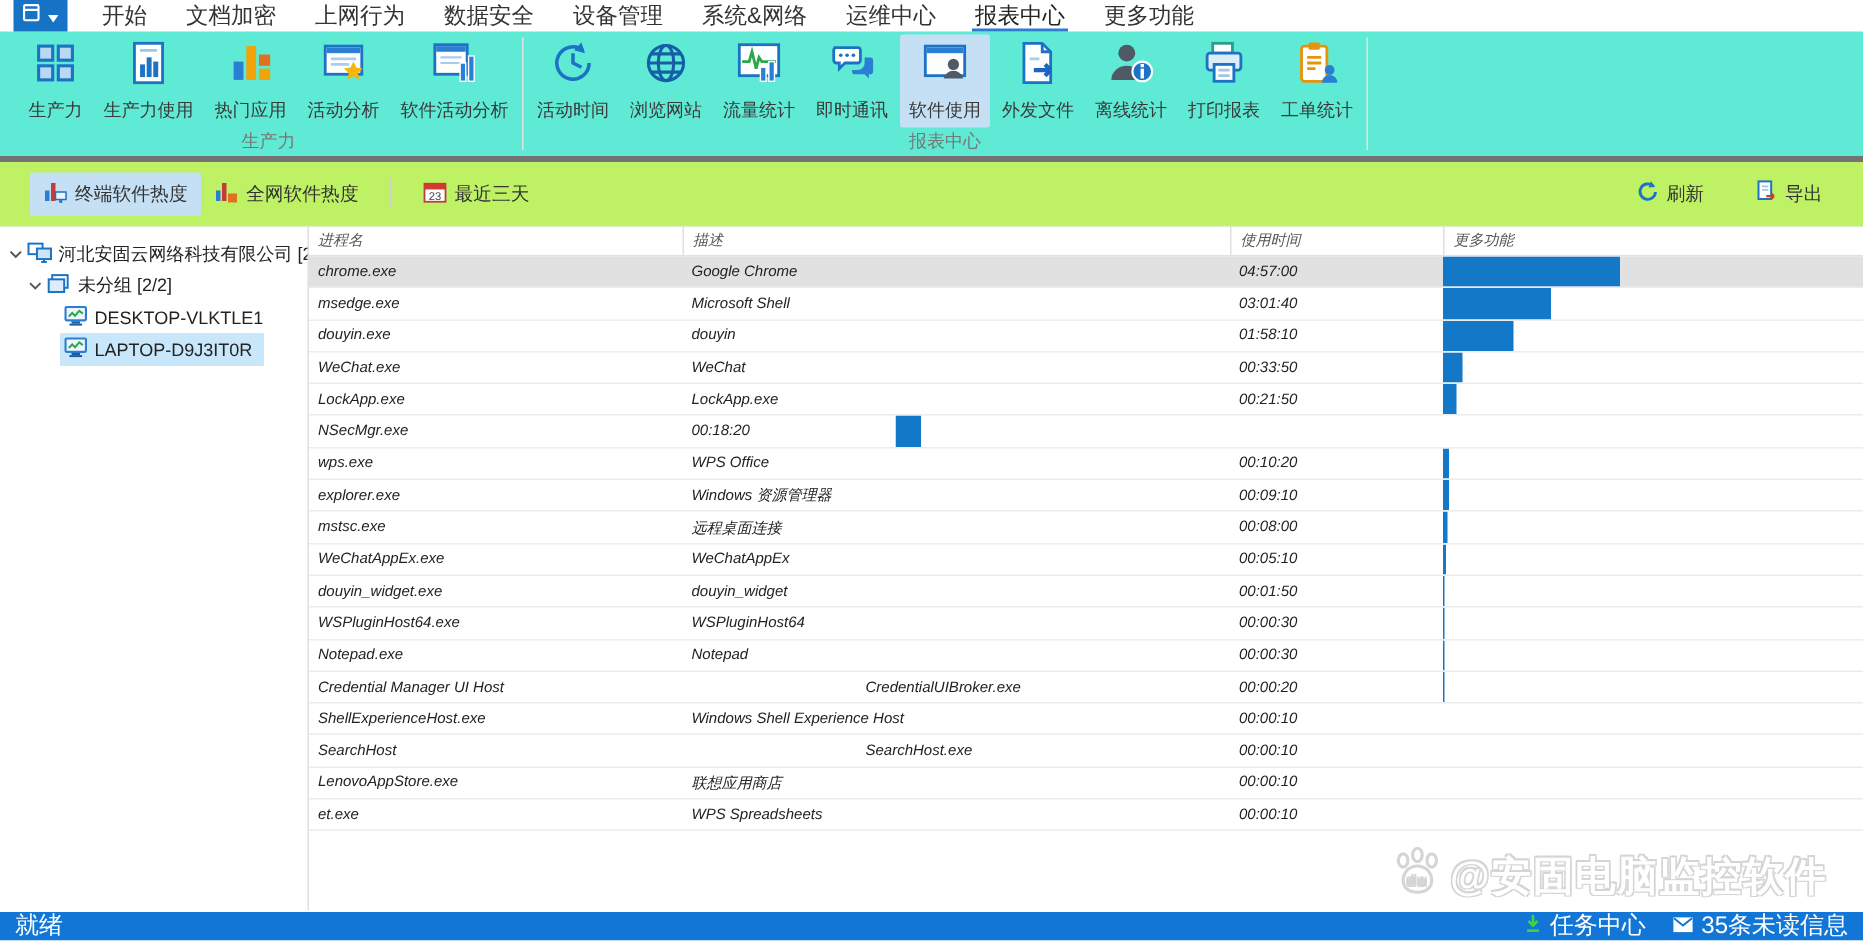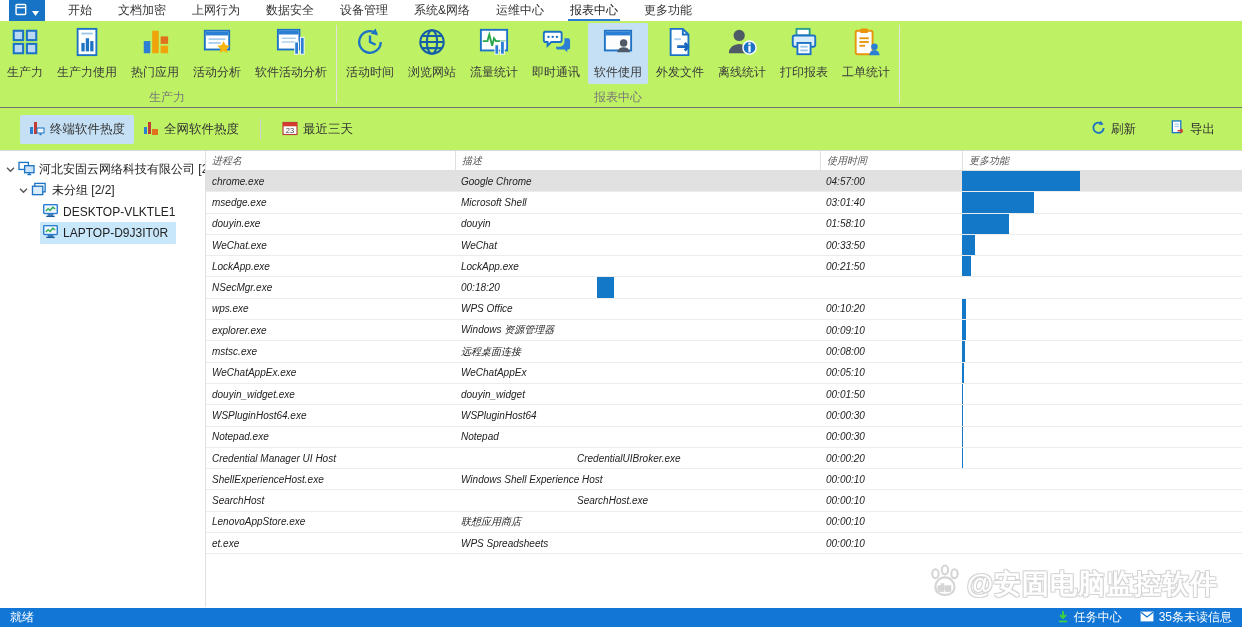--- a/index.html
+++ b/index.html
@@ -4,26 +4,26 @@
 <style>
   * { box-sizing: border-box; margin: 0; padding: 0; }
   html,body { width:1242px; height:627px; overflow:hidden; background:#fff;
     font-family:"Liberation Sans","DejaVu Sans",sans-serif; }
   .window { position:relative; width:1242px; height:627px; background:#fff; }
 
   
   .menubar { height:21px; display:flex; align-items:stretch; background:#fff; }
   .app-btn { width:36px; margin-left:9px; background:#1673c6; display:flex; align-items:center; justify-content:center; gap:3px; cursor:pointer; }
   .menu-items { display:flex; margin-left:10px; }
-  .menu-item { padding:0 13px; display:flex; align-items:center; font-size:12px; color:#333; position:relative; cursor:pointer; white-space:nowrap; }
+  .menu-item { padding:0 13px; display:flex; align-items:center; font-size:15px; color:#333; position:relative; cursor:pointer; white-space:nowrap; }
   .menu-item.selected { color:#222; }
   .menu-item.selected::after { content:""; position:absolute; left:11px; right:11px; bottom:0; height:2px; background:#2b7cd3; }
 
   
-  .ribbon-row { display:flex; background:#bef264; border-bottom:1px solid #737373; height:87px; padding-left:0; }
+  .ribbon-row { display:flex; background:#5eead4; border-bottom:4px solid #737373; height:87px; padding-left:12px; }
   .rgroup { display:flex; flex-direction:column; }
   .ritems { display:flex; flex:1; align-items:flex-start; padding-top:2px; }
   .ritem { display:flex; flex-direction:column; align-items:center; padding:4px 6px 3px; margin:0 1px; border-radius:2px; cursor:pointer; }
   .ritem.selected { background:#c5e0f5; }
   .rlabel { font-size:12px; color:#3a3a3a; margin-top:3px; white-space:nowrap; }
   .rgroup-label { text-align:center; font-size:12px; color:#777; height:18px; line-height:16px; }
   .vsep { width:1px; background:#e2e2e2; margin:4px 2px; }
 
   
   .toolbar { height:43px; display:flex; align-items:center; padding:0 18px 0 20px; background:#bef264; border-bottom:1px solid #d8d8d8;text-align:right; }
@@ -56,21 +56,21 @@
   .bar { background:#1478c9; }
 
   
   .watermark { position:absolute; right:24px; bottom:24px; display:flex; align-items:center; gap:3px;
     font-size:27px; font-weight:bold; letter-spacing:1px; color:#fff;
     text-shadow:-1px -1px 0 #d5d5d5, 1px -1px 0 #d5d5d5, -1px 1px 0 #d5d5d5, 1px 1px 0 #d5d5d5;
     pointer-events:none; }
 
   
   .statusbar { position:absolute; left:0; right:0; bottom:0; height:19px; background:#1176d5; color:#fff;
-    display:flex; align-items:center; font-size:12px; padding:0 10px;gap:12px; }
+    display:flex; align-items:center; font-size:16px; padding:0 10px;gap:12px; }
   .sb-right { margin-left:auto; display:flex; align-items:center; gap:18px; }
   .sb-item { display:flex; align-items:center; gap:5px; cursor:pointer; }
 </style>
 </head>
 <body>
 
 <div class="window">
 
   <div class="menubar">
     <div class="app-btn">

